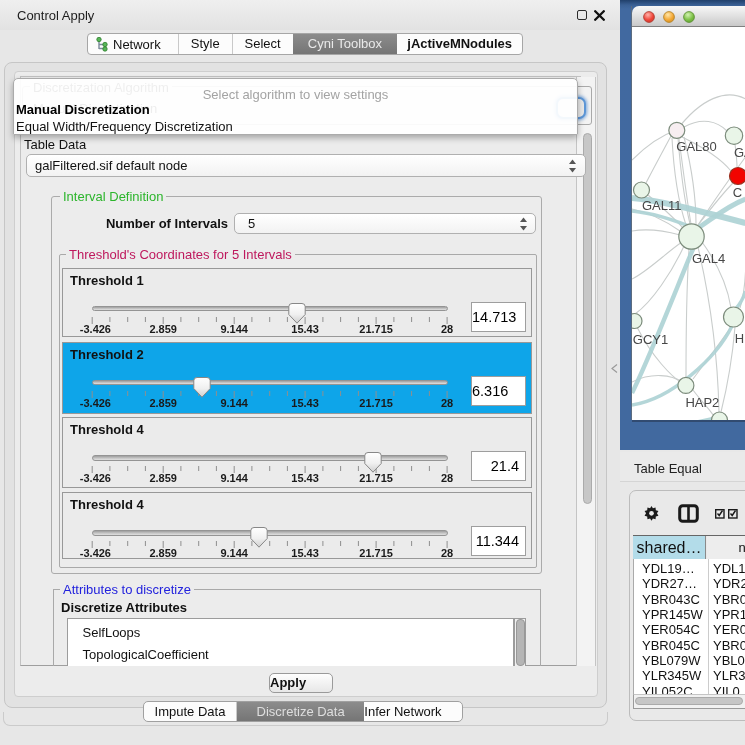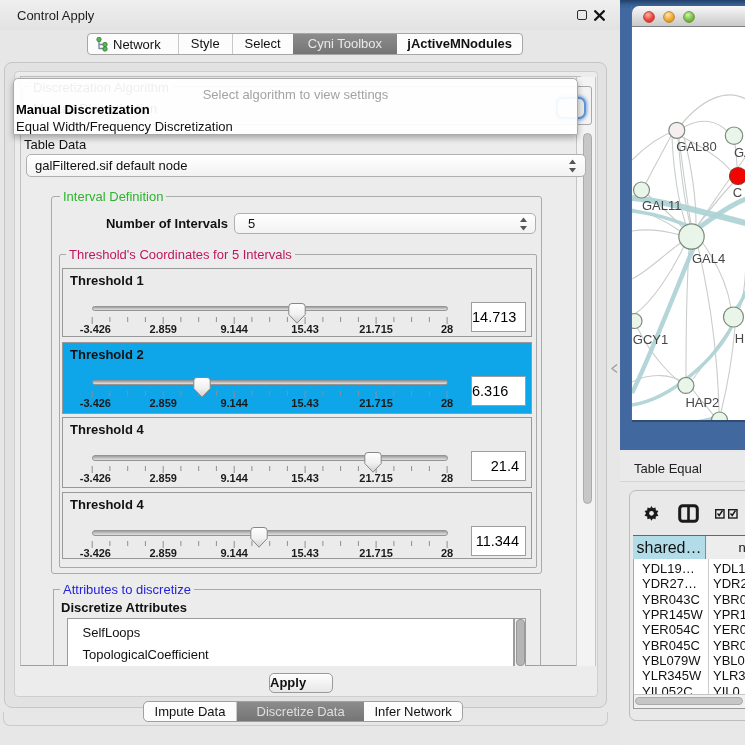--- a/index.html
+++ b/index.html
@@ -261,21 +261,21 @@
     <div style="padding:3px 0 0 15px;line-height:22px;">SelfLoops<br>TopologicalCoefficient<br>BetweennessCentrality</div>
   </div>
   <div class="abs" style="left:514px;top:617.5px;width:12px;height:48.5px;background:#f0f0f0;border:1px solid #9c9c9c;border-bottom:none;"></div>
   <div class="abs" style="left:515.5px;top:619px;width:9px;height:47px;background:#b5b5b5;border:1px solid #989898;border-radius:4px;"></div>
 
   <div class="abs" style="left:269px;top:672.5px;width:64px;height:20px;background:linear-gradient(#fefefe,#e7e7e7);border:1px solid #9a9a9a;border-radius:5px;font-size:13px;font-weight:bold;color:#111;line-height:18px;">Apply</div>
 
   <div class="abs" style="left:143px;top:701px;width:320px;height:21px;background:#fcfcfc;border:1px solid #a0a0a0;border-radius:5px;display:flex;font-size:13px;color:#111;overflow:hidden;">
     <div style="width:97px;text-align:center;line-height:19px;border-right:1px solid #c9c9c9;">Impute Data</div>
     <div style="width:133px;text-align:center;line-height:19px;background:linear-gradient(#8c8c8c,#757575);color:#dedede;">Discretize Data</div>
-    <div style="width:102px;text-align:center;line-height:19px;">Infer Network</div>
+    <div style="width:102px;text-align:left;line-height:19px;">Infer Network</div>
   </div>
 
   <div class="abs" style="left:3px;top:712px;width:605px;height:14px;border:1px solid #cbcbcb;border-top:none;border-radius:0 0 7px 7px;"></div>
 
   <svg class="abs" style="left:611px;top:364px;" width="7" height="9" viewBox="0 0 7 9">
       <path d="M6,0.5 L1,4.5 L6,8.5" fill="none" stroke="#9a9a9a" stroke-width="1.2"></path>
     </svg>
 </div>
 
 <div class="abs" style="left:620px;top:0;width:125px;height:450px;background:linear-gradient(#21406b 0px,#3a6094 5px,#4169a0 9px,#41699f 100%);"></div>

